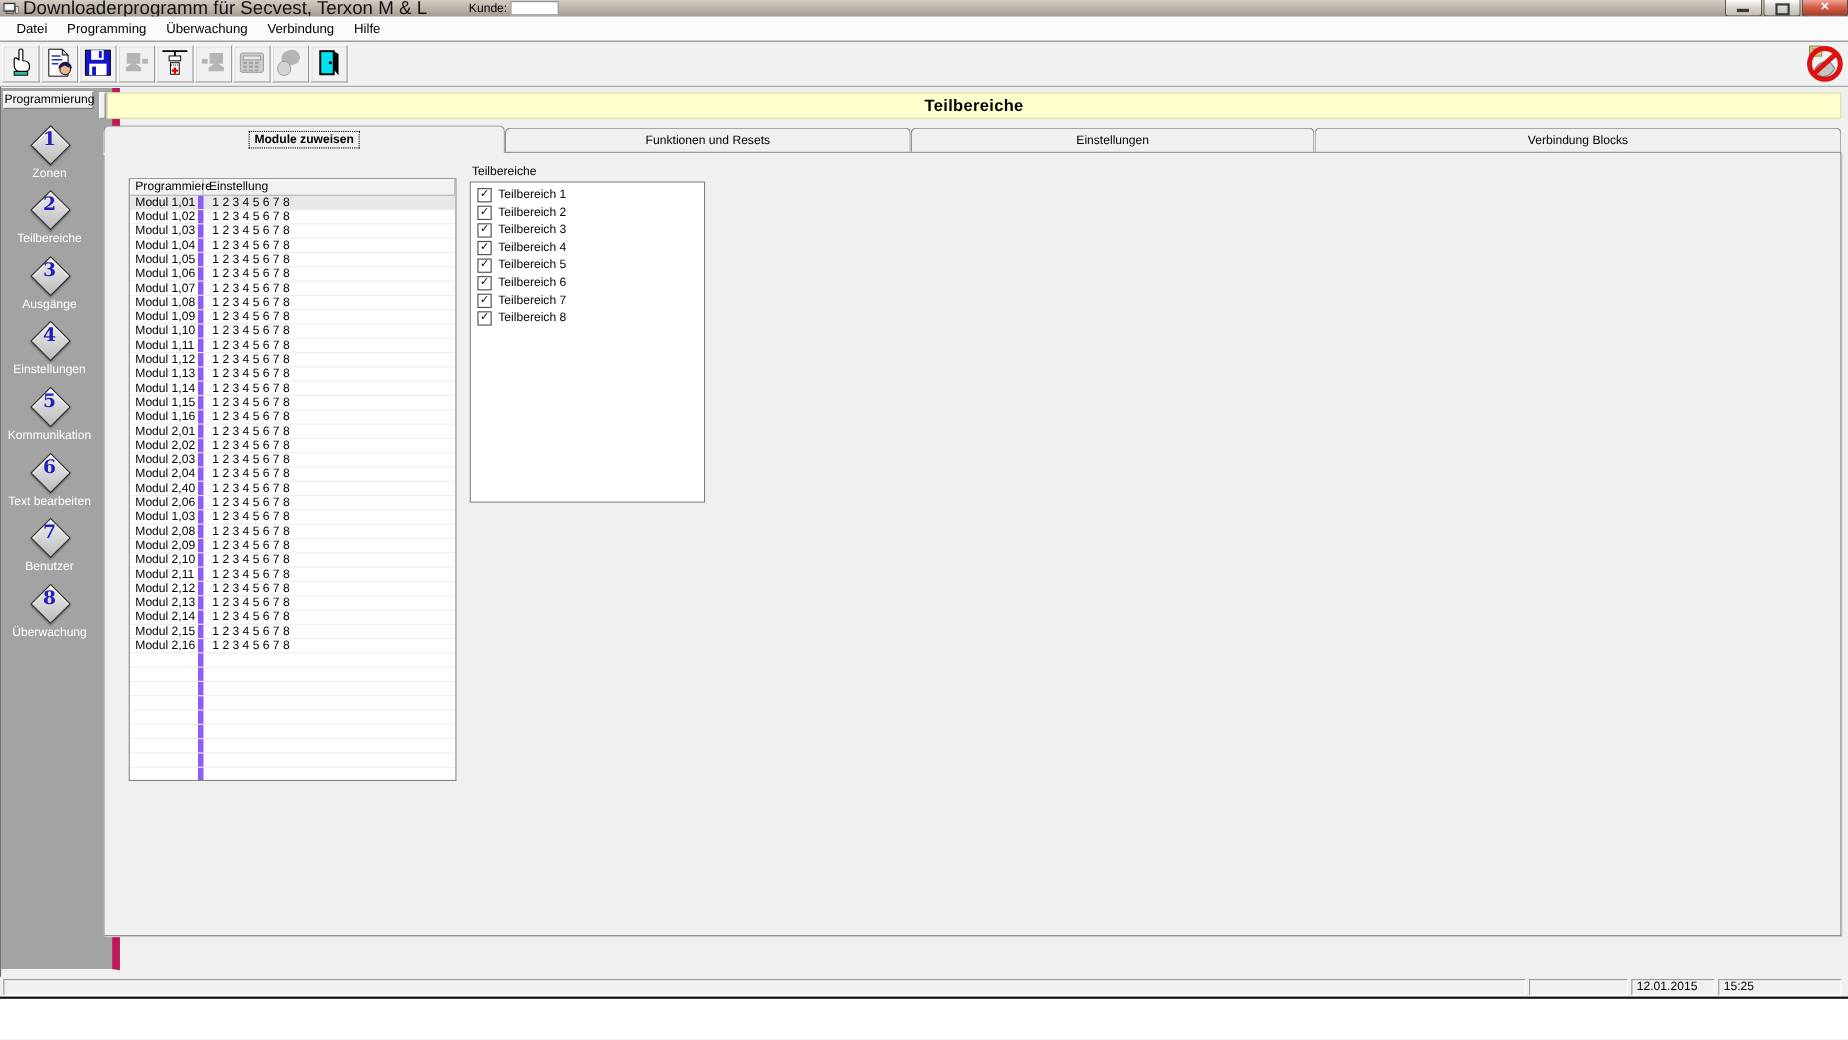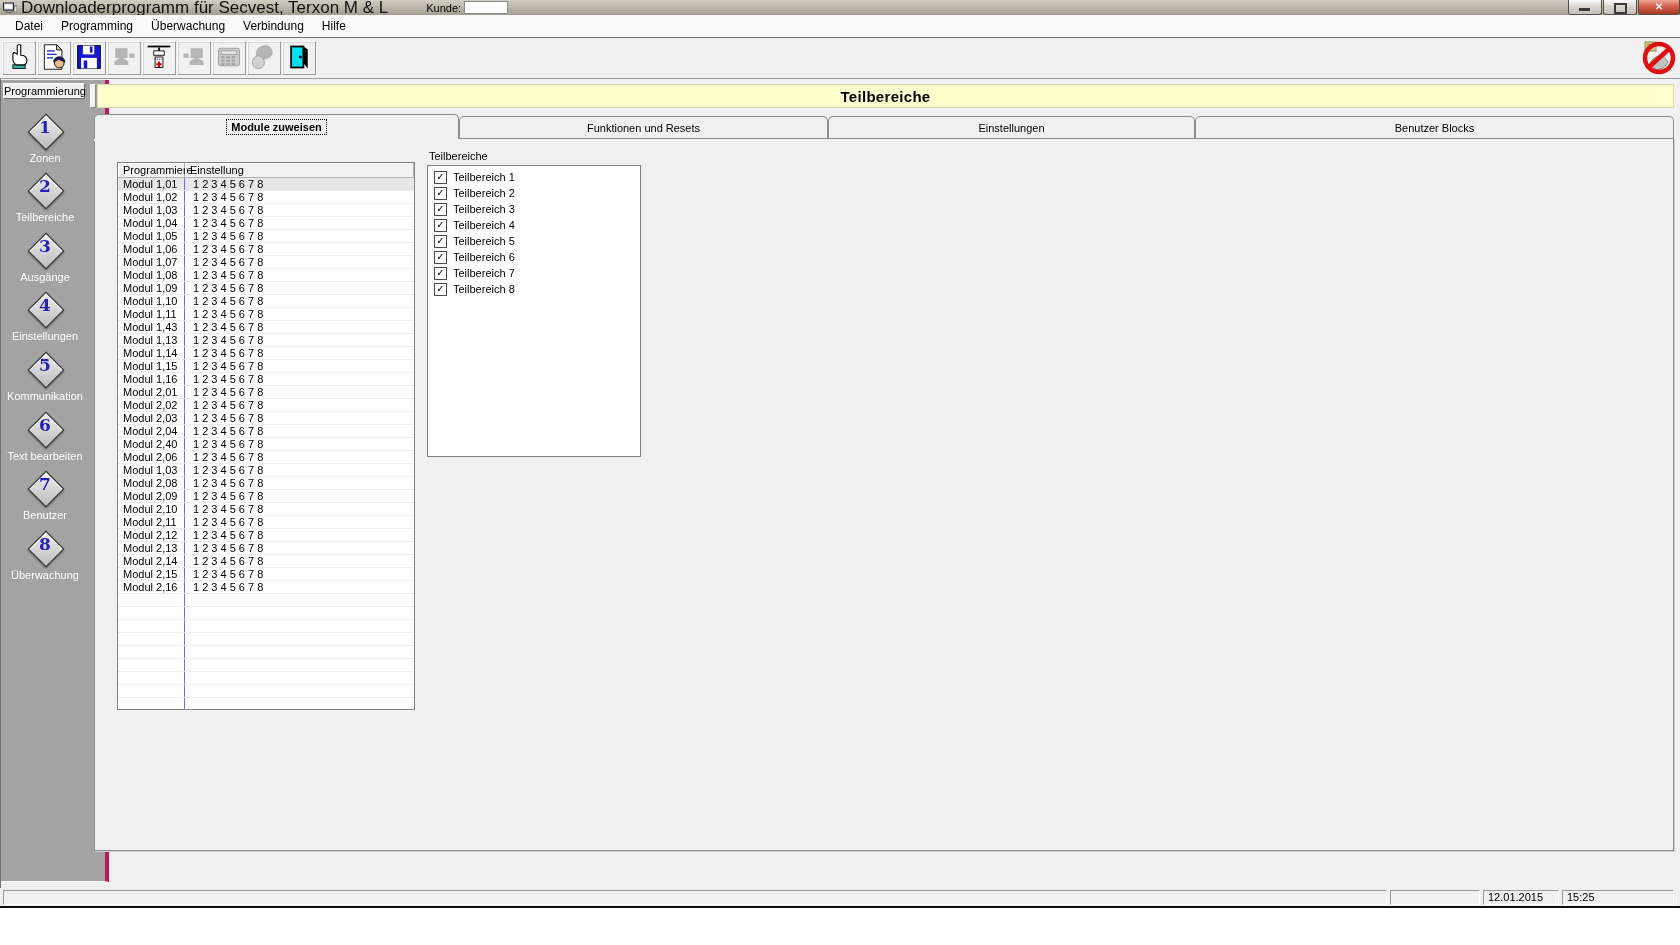--- a/index.html
+++ b/index.html
@@ -33,21 +33,21 @@
     border-color:#ffffff #9a9a9a #9a9a9a #ffffff;box-shadow:1px 1px 0 #d7d7d7 inset;
     display:flex;align-items:center;justify-content:center;padding:0;}
   .tbtn svg{width:28px;height:28px;}
   .conn-icon{position:absolute;right:4px;top:2px;width:36px;height:36px;}
   .conn-icon svg{width:36px;height:36px;}
   
   .workspace{position:absolute;left:0;top:79px;width:1680px;height:809px;background:#f0f0f0;
     border-left:1px solid #6e6e6e;box-sizing:border-box;}
   
   .sidebar{position:absolute;left:0;top:1px;width:108px;height:802px;background:#a3a3a3;
-    border-right:4px solid #be185d;border-bottom:1px solid #fff;box-sizing:border-box;}
+    border-right:7px solid #be185d;border-bottom:1px solid #fff;box-sizing:border-box;}
   .side-header{position:absolute;left:2px;top:3px;width:82px;height:16px;background:#f0f0f0;
     border:1px solid;border-color:#fff #6f6f6f #6f6f6f #fff;font-size:11px;text-align:center;
     line-height:14px;box-sizing:border-box;}
   .side-items{position:absolute;left:0;top:24px;width:88px;}
   .side-item{height:59.6px;display:flex;flex-direction:column;align-items:center;justify-content:flex-end;}
   .diamond-wrap{position:relative;width:36px;height:36px;}
   .diamond{position:absolute;left:6px;top:6px;width:24px;height:24px;transform:rotate(45deg);
     background:linear-gradient(135deg,#efefef,#bcbcbc);border:1px solid #2e2e2e;
     box-shadow:inset 1px 1px 0 #fff,1px 1px 2px rgba(0,0,0,.35);}
   .diamond-num{position:absolute;left:0;top:4px;width:36px;text-align:center;
@@ -79,21 +79,21 @@
     border:1px solid #828282;box-sizing:border-box;overflow:hidden;}
   .lv-head{display:flex;height:15px;background:#f2f2f2;}
   .lv-hcell{font-size:11px;line-height:14px;padding-left:5px;box-sizing:border-box;
     border-right:1px solid #b0b0b0;border-bottom:1px solid #b0b0b0;
     box-shadow:inset 1px 1px 0 #fff;}
   .lv-hcell.c1{width:67px;}
   .lv-hcell.c2{flex:1;}
   .lv-row{display:flex;height:13px;box-sizing:border-box;border-bottom:1px solid #ededed;}
   .lv-row.sel{background:#e7e7e7;}
   .lv-cell{font-size:11px;line-height:12px;box-sizing:border-box;white-space:nowrap;}
-  .lv-cell.c1{width:67px;padding-left:5px;border-right:1px solid #8b5cf6;}
+  .lv-cell.c1{width:67px;padding-left:5px;border-right:5px solid #8b5cf6;}
   .lv-cell.c2{flex:1;padding-left:8px;}
   
   .tb-label{position:absolute;left:334px;top:11px;font-size:11px;}
   .tb-listbox{position:absolute;left:332px;top:26px;width:214px;height:292px;background:#fff;
     border:1px solid #828282;box-sizing:border-box;padding-top:3px;}
   .cb-item{display:flex;align-items:center;height:16px;padding-left:6px;}
   .cb{width:11px;height:11px;border:1px solid #4a4a4a;background:#fff;margin-right:6px;
     font:bold 10px/10px "DejaVu Sans",sans-serif;text-align:center;color:#000;box-sizing:content-box;}
   .cb-text{font-size:11px;}
   
@@ -307,21 +307,21 @@
       <div class="tab active">
         <span class="tab-label">Module zuweisen</span>
       </div>
       <div class="tab">
         <span class="tab-label">Funktionen und Resets</span>
       </div>
       <div class="tab">
         <span class="tab-label">Einstellungen</span>
       </div>
       <div class="tab">
-        <span class="tab-label">Benutzer Blocks</span>
+        <span class="tab-label">Verbindung Blocks</span>
       </div>
     </div>
 
   <div class="tab-panel">
     <div class="listview">
       <div class="lv-head">
         <div class="lv-hcell c1">Programmiere</div>
         <div class="lv-hcell c2">Einstellung</div>
       </div>
       <div id="lvBody">
@@ -363,21 +363,21 @@
           </div>
           <div class="lv-row">
             <div class="lv-cell c1">Modul 1,10</div>
             <div class="lv-cell c2">1 2 3 4 5 6 7 8</div>
           </div>
           <div class="lv-row">
             <div class="lv-cell c1">Modul 1,11</div>
             <div class="lv-cell c2">1 2 3 4 5 6 7 8</div>
           </div>
           <div class="lv-row">
-            <div class="lv-cell c1">Modul 1,43</div>
+            <div class="lv-cell c1">Modul 1,12</div>
             <div class="lv-cell c2">1 2 3 4 5 6 7 8</div>
           </div>
           <div class="lv-row">
             <div class="lv-cell c1">Modul 1,13</div>
             <div class="lv-cell c2">1 2 3 4 5 6 7 8</div>
           </div>
           <div class="lv-row">
             <div class="lv-cell c1">Modul 1,14</div>
             <div class="lv-cell c2">1 2 3 4 5 6 7 8</div>
           </div>

